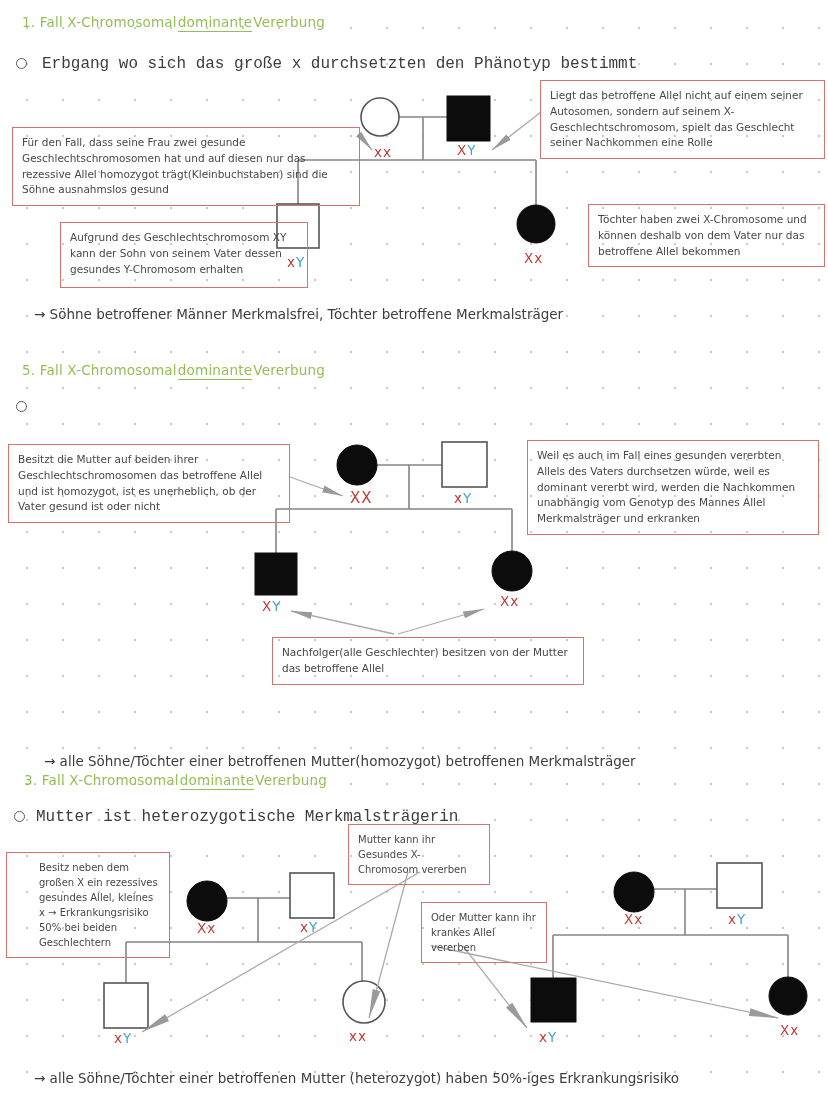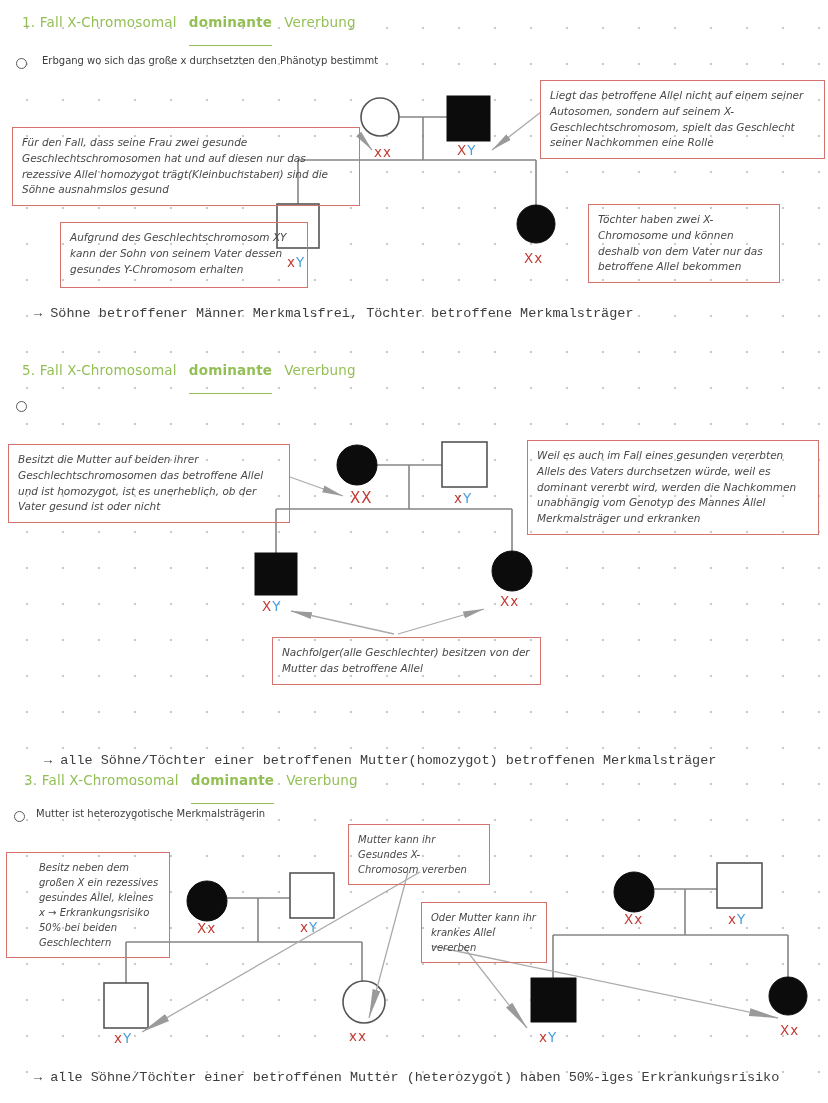--- a/index.html
+++ b/index.html
@@ -6,28 +6,28 @@
   html,body { background:#ffffff; }
   .page {
     position:relative; width:828px; height:1103px; overflow:hidden;
     font-family:"DejaVu Sans", sans-serif; color:#3d3d3d;
     background-color:#ffffff;
     background-image: radial-gradient(circle, #cbcbcb 1.2px, rgba(0,0,0,0) 1.6px);
     background-size:36px 36px; background-position:9px 10px;
   }
   .abs { position:absolute; }
   .title { font-size:13.5px; color:#93bf55; letter-spacing:0.2px; white-space:nowrap; }
-  .title .u { border-bottom:1.6px solid #93bf55; padding-bottom:15px; margin:0 12px;font-weight:bold; }
+  .title .u { border-bottom:1.6px solid #93bf55; padding-bottom:1px; margin:0 1px; }
   .bullet-circle { width:11px; height:11px; border:1.3px solid #5a5a5a; border-radius:50%; background:transparent; }
-  .bullet-text { font-size:10px; color:#3d3d3d; white-space:nowrap; }
+  .bullet-text { font-size:16px; color:#3d3d3d; white-space:nowrap;font-family:Liberation Mono, monospace; }
   .note {
     border:1.4px solid #d4736d; background:transparent;
-    font-size:10.5px; line-height:1.5; color:#474747; padding:7px 9px;font-style:italic;
+    font-size:10.5px; line-height:1.5; color:#474747; padding:7px 9px;
   }
-  .conclusion { font-size:13.5px; color:#3d3d3d; white-space:nowrap;font-family:Liberation Mono, monospace; }
+  .conclusion { font-size:13.5px; color:#3d3d3d; white-space:nowrap; }
   .genotype { font-size:13.5px; letter-spacing:1px; white-space:nowrap; }
   .g-red { color:#c23b34; }
   .g-blue { color:#4aa0dd; }
   .g-big { font-size:15px; }
   svg.overlay { position:absolute; left:0; top:0; }
 </style>
 </head>
 <body>
 
 <div class="page">
@@ -105,37 +105,37 @@
 
   <div class="abs title" style="left:22px; top:14px;">
     <span>1. Fall X-Chromosomal</span><span class="u">dominante</span><span>Vererbung</span>
   </div>
   <div class="abs bullet-circle" style="left:16px; top:58px;"></div>
   <div class="abs bullet-text" style="left:42px; top:55px;">Erbgang wo sich das große x durchsetzten den Phänotyp bestimmt</div>
 
   <div class="abs note" style="left:12px; top:127px; width:348px; min-height:77px;">Für den Fall, dass seine Frau zwei gesunde Geschlechtschromosomen hat und auf diesen nur das rezessive Allel homozygot trägt(Kleinbuchstaben) sind die Söhne ausnahmslos gesund</div>
   <div class="abs note" style="left:540px; top:80px; width:285px; min-height:68px;">Liegt das betroffene Allel nicht auf einem seiner Autosomen, sondern auf seinem X-Geschlechtschromosom, spielt das Geschlecht seiner Nachkommen eine Rolle</div>
   <div class="abs note" style="left:12px; top:222px; width:248px; min-height:66px;margin-left:48px;">Aufgrund des Geschlechtschromosom XY kann der Sohn von seinem Vater dessen gesundes Y-Chromosom erhalten</div>
-  <div class="abs note" style="left:588px; top:204px; width:192px; min-height:62px;">Töchter haben zwei X-Chromosome und können deshalb von dem Vater nur das betroffene Allel bekommen</div>
+  <div class="abs note" style="left:588px; top:204px; width:237px; min-height:62px;">Töchter haben zwei X-Chromosome und können deshalb von dem Vater nur das betroffene Allel bekommen</div>
 
   <div class="abs genotype g-red" style="left:374px; top:144px;">xx</div>
   <div class="abs genotype" style="left:457px; top:142px;"><span class="g-red">X</span><span class="g-blue">Y</span></div>
   <div class="abs genotype" style="left:287px; top:254px;"><span class="g-red">x</span><span class="g-blue">Y</span></div>
   <div class="abs genotype g-red" style="left:524px; top:250px;">Xx</div>
 
   <div class="abs conclusion" style="left:34px; top:306px;">→ Söhne betroffener Männer Merkmalsfrei, Töchter betroffene Merkmalsträger</div>
 
   <div class="abs title" style="left:22px; top:362px;">
     <span>5. Fall X-Chromosomal</span><span class="u">dominante</span><span>Vererbung</span>
   </div>
   <div class="abs bullet-circle" style="left:16px; top:401px;"></div>
 
   <div class="abs note" style="left:8px; top:444px; width:282px; min-height:62px;">Besitzt die Mutter auf beiden ihrer Geschlechtschromosomen das betroffene Allel und ist homozygot, ist es unerheblich, ob der Vater gesund ist oder nicht</div>
   <div class="abs note" style="left:527px; top:440px; width:292px; min-height:78px;">Weil es auch im Fall eines gesunden vererbten Allels des Vaters durchsetzen würde, weil es dominant vererbt wird, werden die Nachkommen unabhängig vom Genotyp des Mannes Allel Merkmalsträger und erkranken</div>
-  <div class="abs note" style="left:272px; top:637px; width:269px; min-height:44px;">Nachfolger(alle Geschlechter) besitzen von der Mutter das betroffene Allel</div>
+  <div class="abs note" style="left:272px; top:637px; width:312px; min-height:44px;">Nachfolger(alle Geschlechter) besitzen von der Mutter das betroffene Allel</div>
 
   <div class="abs genotype g-red g-big" style="left:350px; top:489px;">XX</div>
   <div class="abs genotype" style="left:454px; top:490px;"><span class="g-red">x</span><span class="g-blue">Y</span></div>
   <div class="abs genotype" style="left:262px; top:598px;"><span class="g-red">X</span><span class="g-blue">Y</span></div>
   <div class="abs genotype g-red" style="left:500px; top:593px;">Xx</div>
 
   <div class="abs conclusion" style="left:44px; top:753px;">→ alle Söhne/Töchter einer betroffenen Mutter(homozygot) betroffenen Merkmalsträger</div>
 
   <div class="abs title" style="left:24px; top:772px;">
     <span>3. Fall X-Chromosomal</span><span class="u">dominante</span><span>Vererbung</span>

